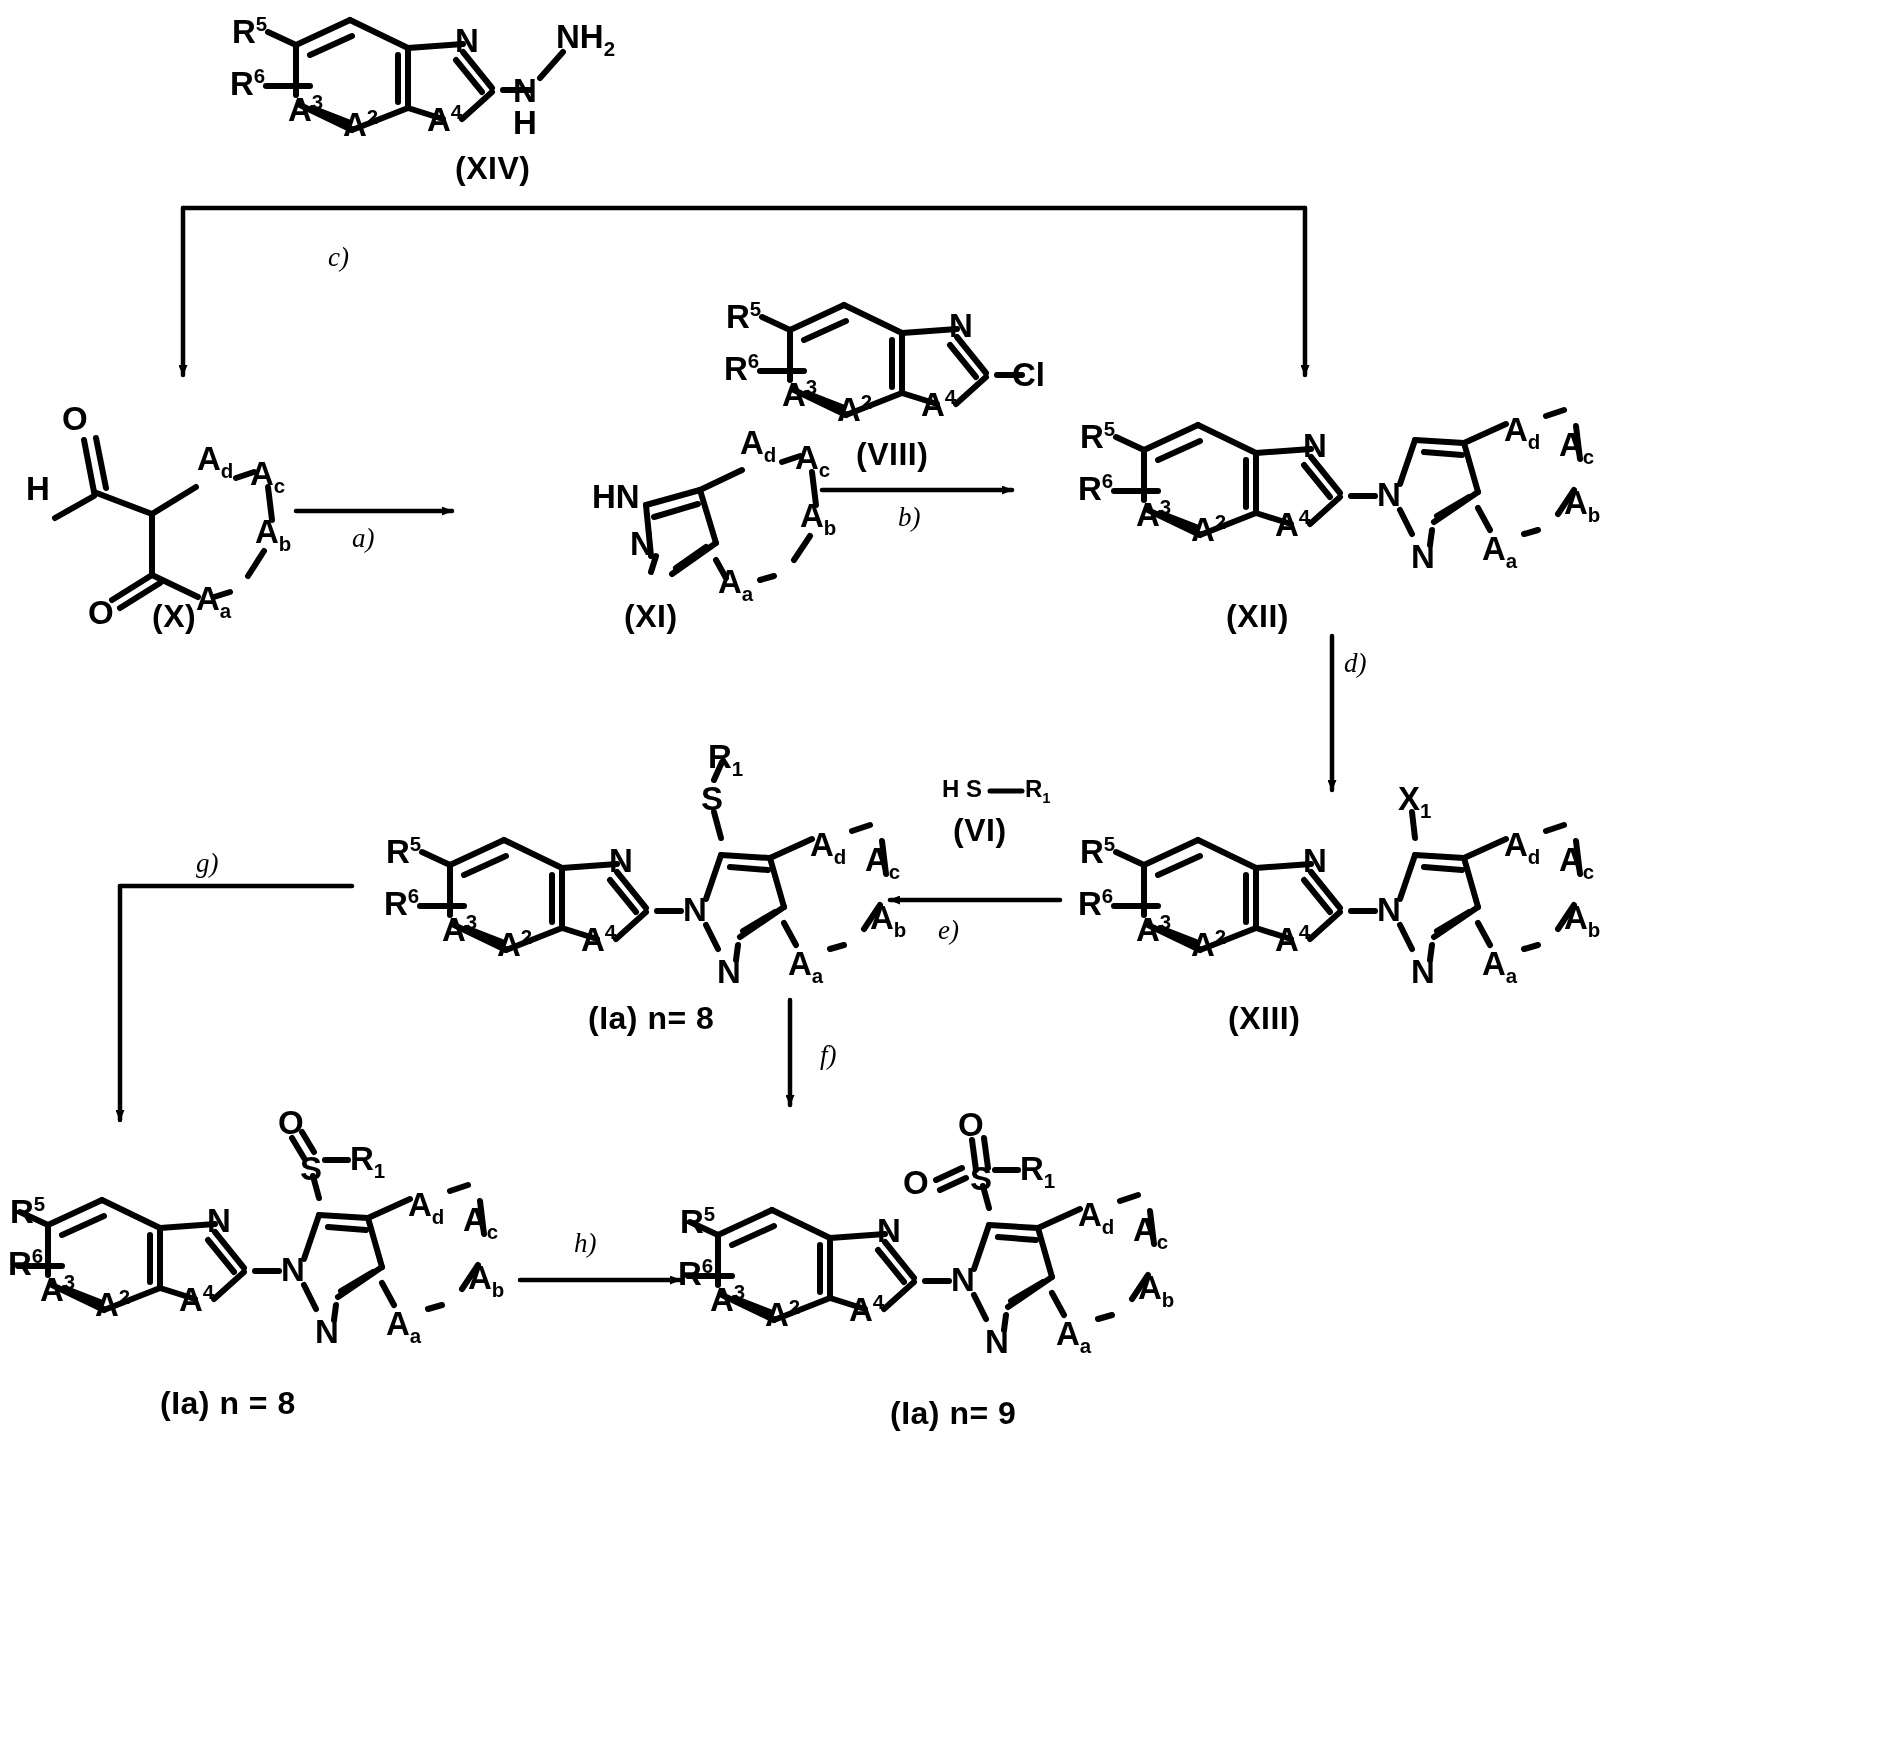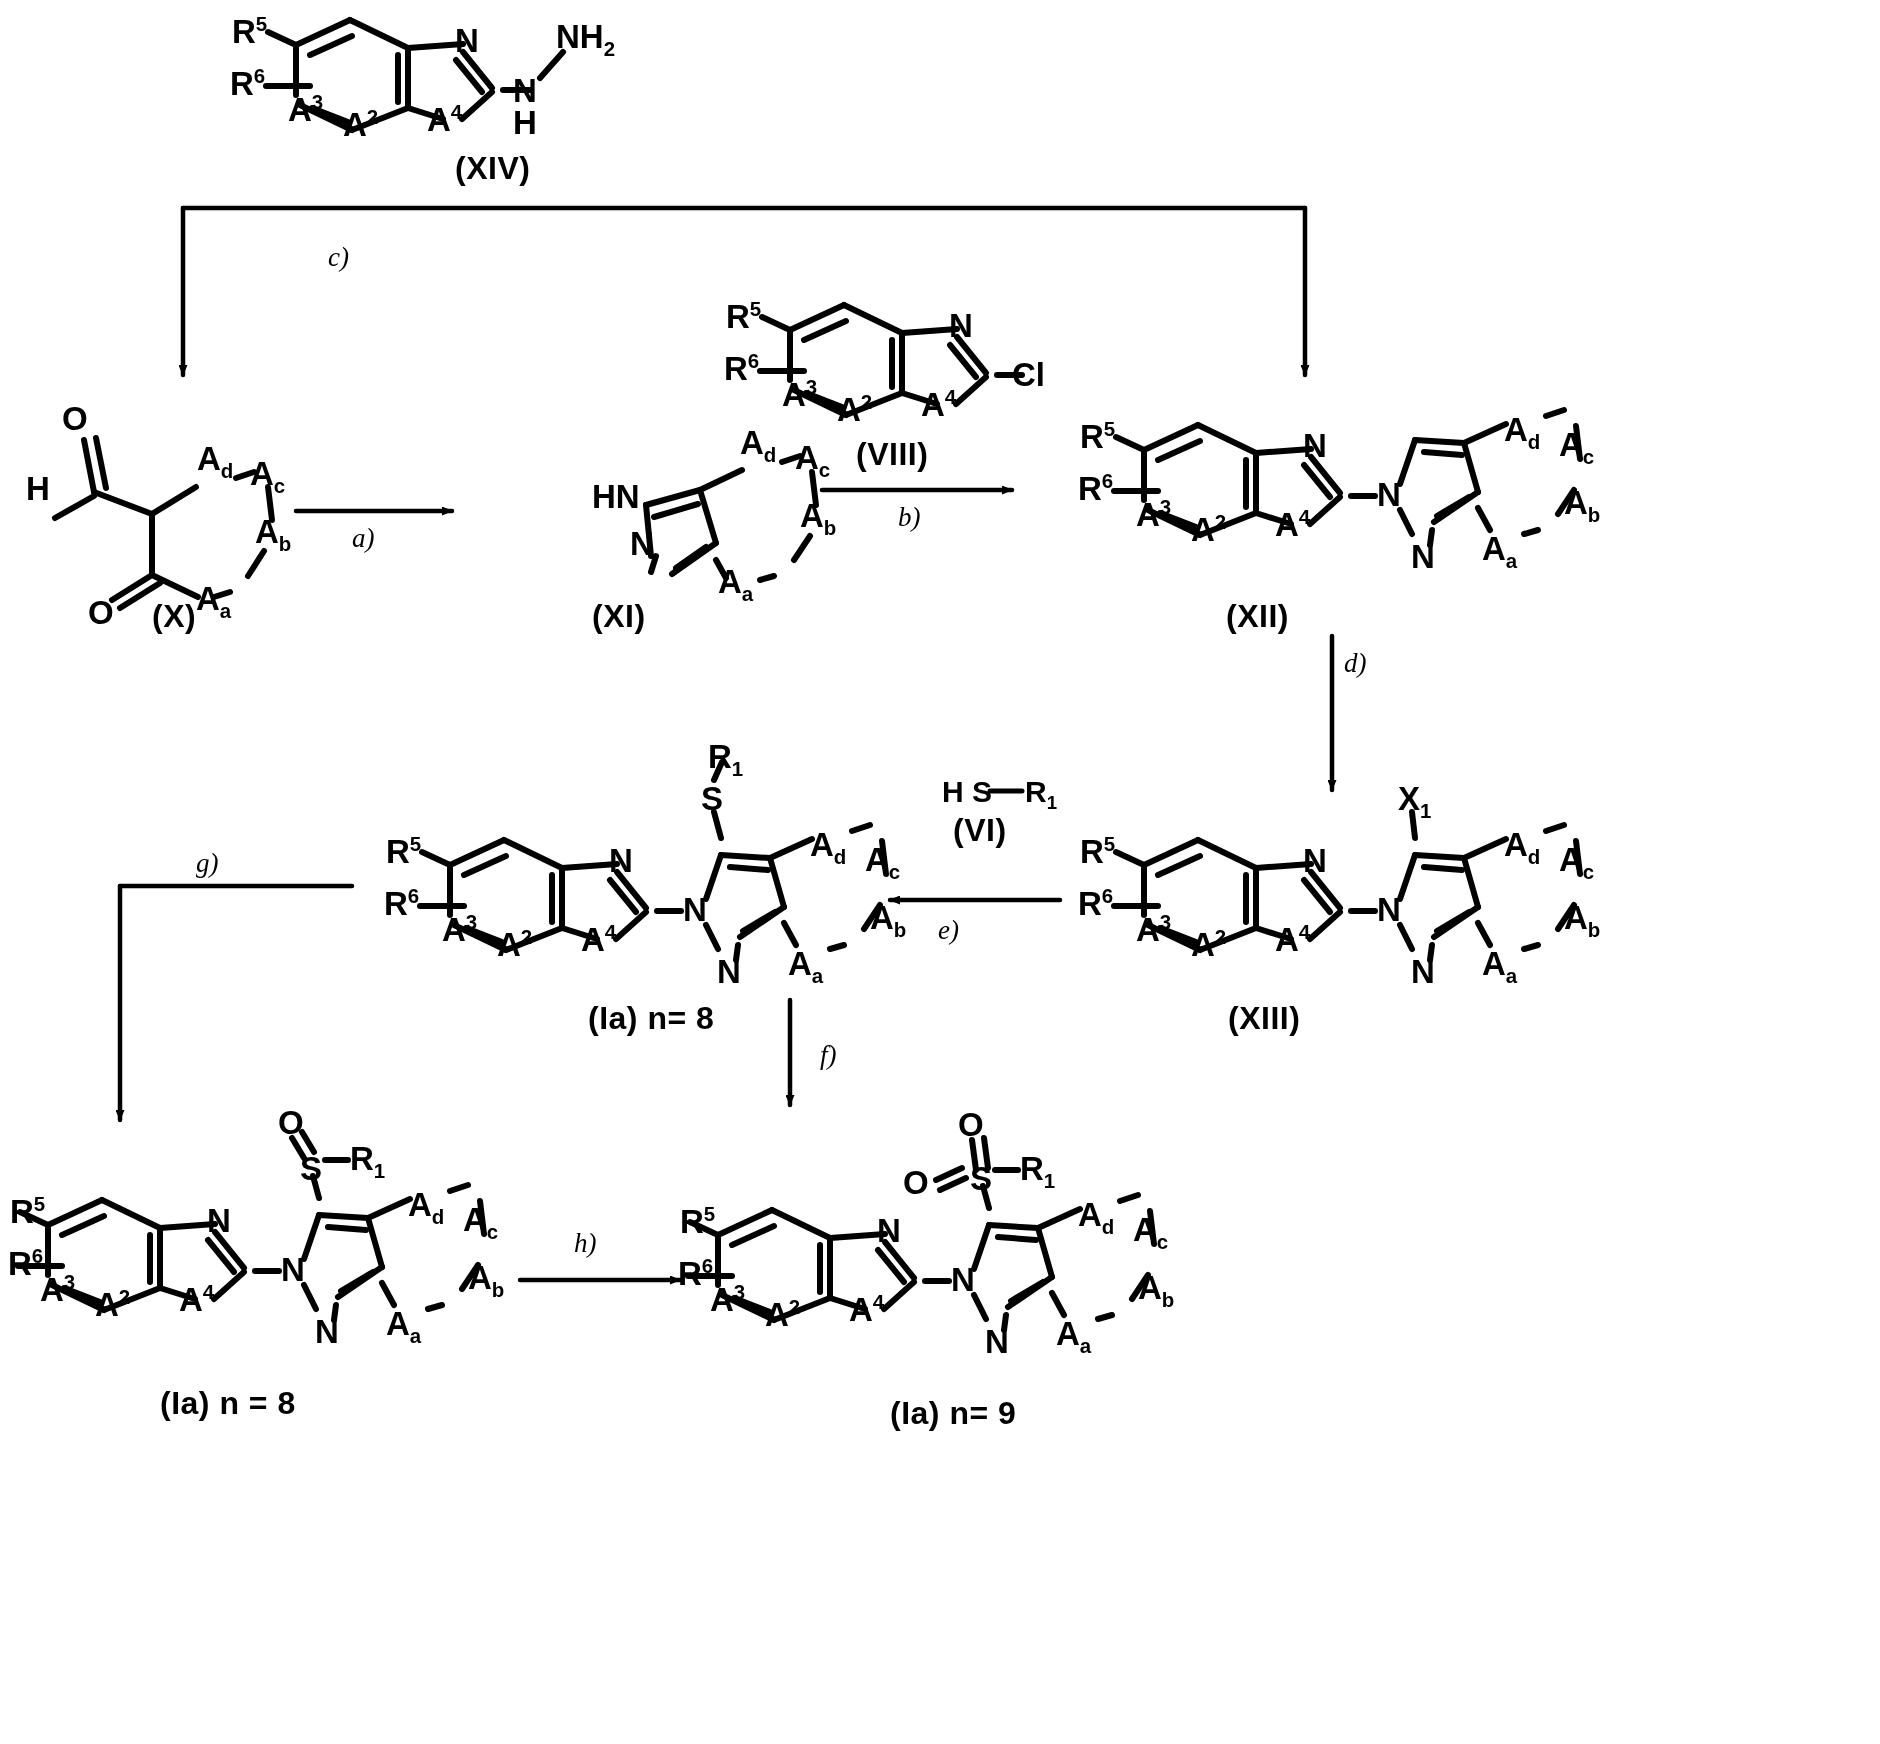--- a/index.html
+++ b/index.html
@@ -4,21 +4,21 @@
 <style>
   html,body{margin:0;padding:0;background:#fff;}
   body{width:1880px;height:1744px;position:relative;
        font-family:"Liberation Sans", sans-serif;color:#000;}
   .canvas{position:absolute;left:0;top:0;width:1880px;height:1744px;}
   svg{position:absolute;left:0;top:0;width:1880px;height:1744px;overflow:visible;}
 
   .lbl{position:absolute;font-weight:bold;white-space:nowrap;}
   .struct-label{font-size:32px;font-weight:bold;letter-spacing:.5px;}
   .cond{font-size:27px;font-style:italic;font-weight:normal;font-family:"Liberation Serif",serif;}
-  .reagent{font-size:30px;font-weight:bold;}
+  .reagent{font-size:24px;font-weight:bold;}
   .atom{font-size:33px;font-weight:bold;}
   sup{font-size:.62em;font-weight:bold;vertical-align:super;}
   sub{font-size:.62em;font-weight:bold;vertical-align:sub;}
 </style>
 </head>
 <body>
 
 <div class="canvas">
 
 <svg viewBox="0 0 1880 1744">
@@ -369,21 +369,21 @@
 <span class="lbl struct-label" style="left:152px;top:598px;">(X)</span>
 
 <span class="lbl cond" style="left:352px;top:523px;">a)</span>
 
 <span class="lbl atom" style="left:592px;top:478px;"><span>HN</span></span>
 <span class="lbl atom" style="left:630px;top:525px;"><span>N</span></span>
 <span class="lbl atom" style="left:740px;top:424px;"><span>A</span><sub>d</sub></span>
 <span class="lbl atom" style="left:795px;top:439px;"><span>A</span><sub>c</sub></span>
 <span class="lbl atom" style="left:800px;top:497px;"><span>A</span><sub>b</sub></span>
 <span class="lbl atom" style="left:718px;top:563px;"><span>A</span><sub>a</sub></span>
-<span class="lbl struct-label" style="left:592px;top:598px;">(XI)</span>
+<span class="lbl struct-label" style="left:624px;top:598px;">(XI)</span>
 
 <span class="lbl atom" style="left:726px;top:297px;">R<sup>5</sup></span>
 <span class="lbl atom" style="left:724px;top:349px;">R<sup>6</sup></span>
 <span class="lbl atom" style="left:782px;top:375px;"><span>A</span><sup>3</sup></span>
 <span class="lbl atom" style="left:837px;top:390px;"><span>A</span><sup>2</sup></span>
 <span class="lbl atom" style="left:921px;top:385px;"><span>A</span><sup>4</sup></span>
 <span class="lbl atom" style="left:949px;top:307px;"><span>N</span></span>
 <span class="lbl atom" style="left:1012px;top:356px;"><span>Cl</span></span>
 <span class="lbl struct-label" style="left:856px;top:436px;">(VIII)</span>
 

